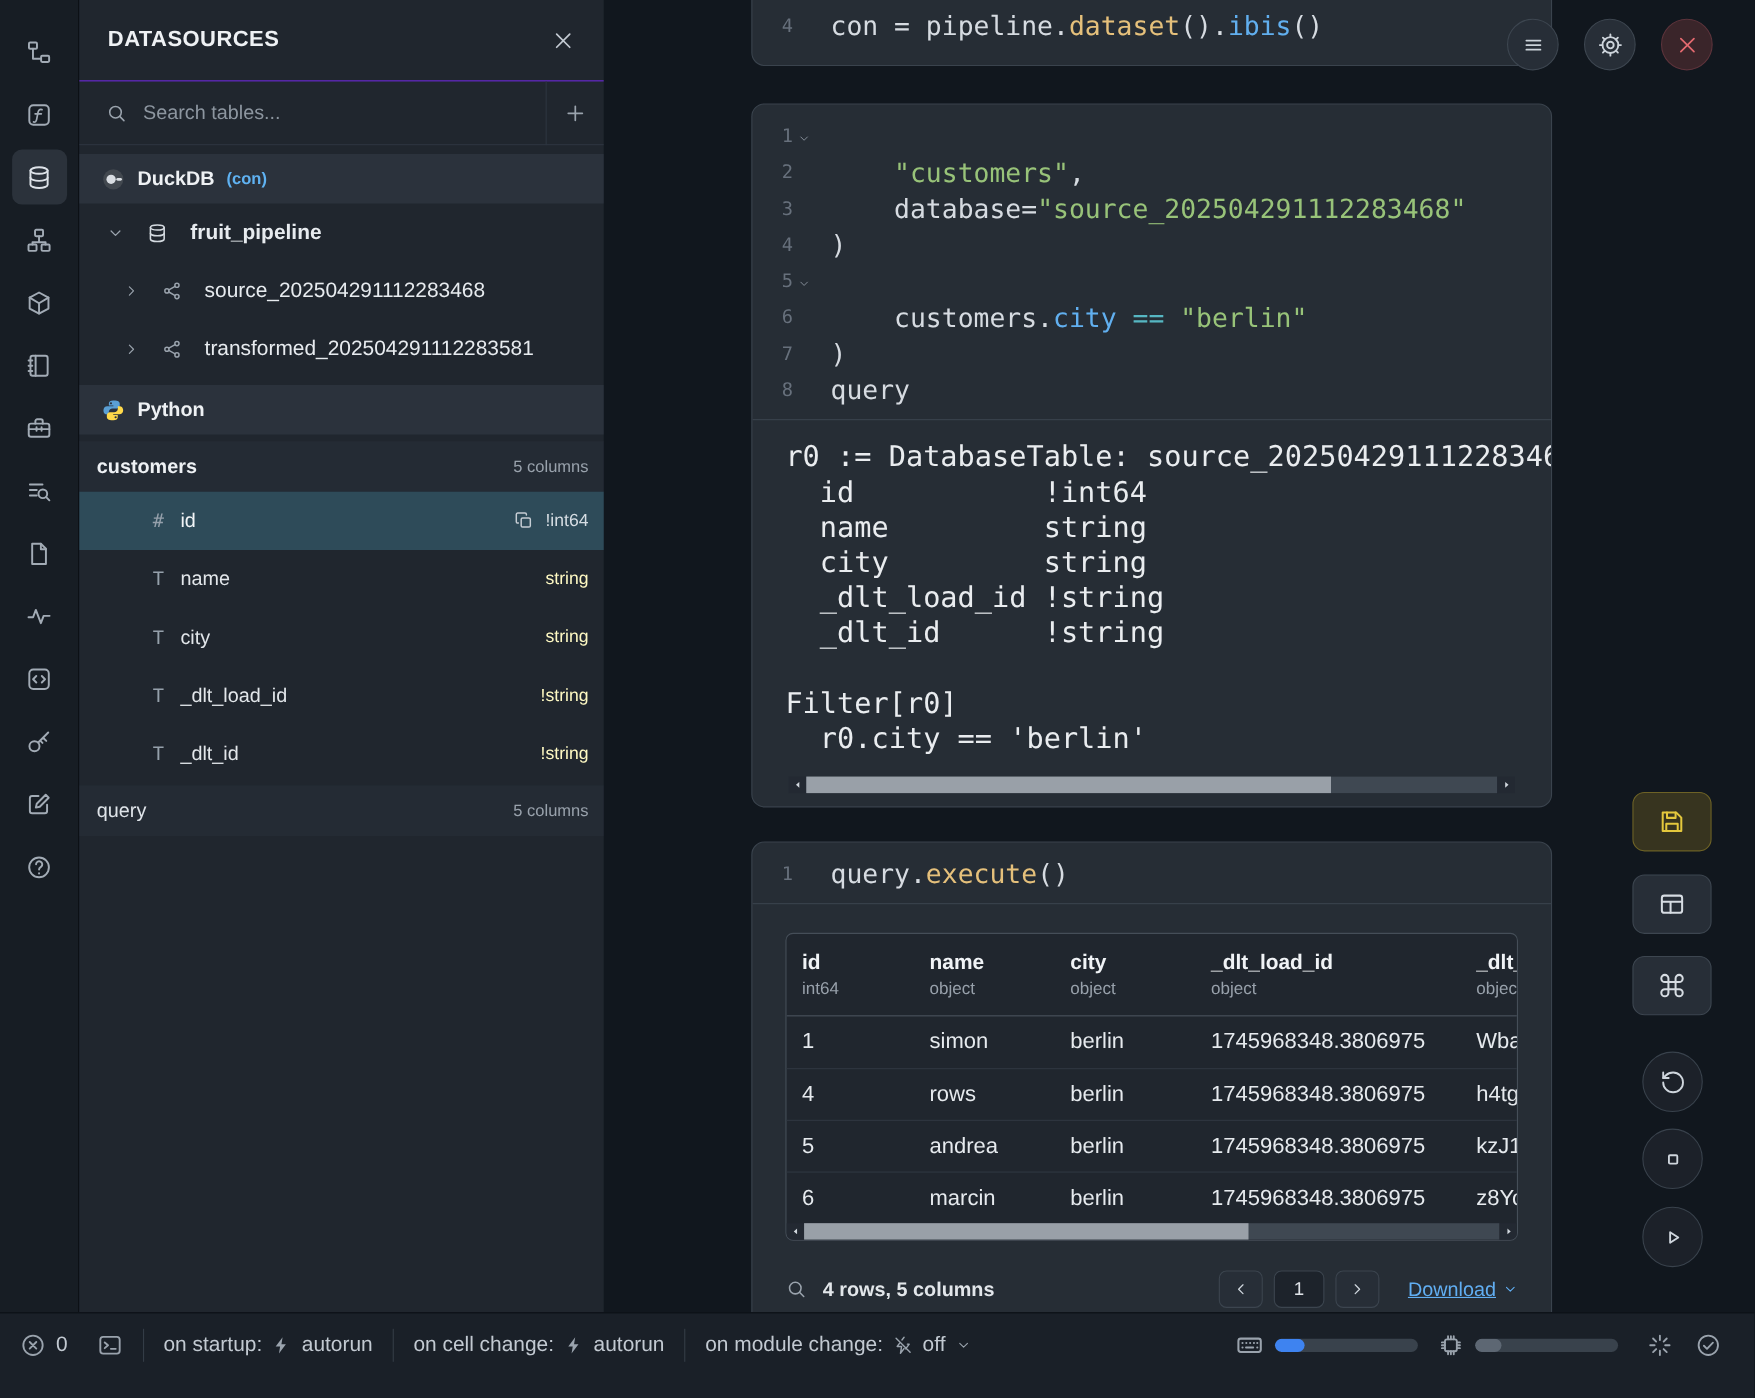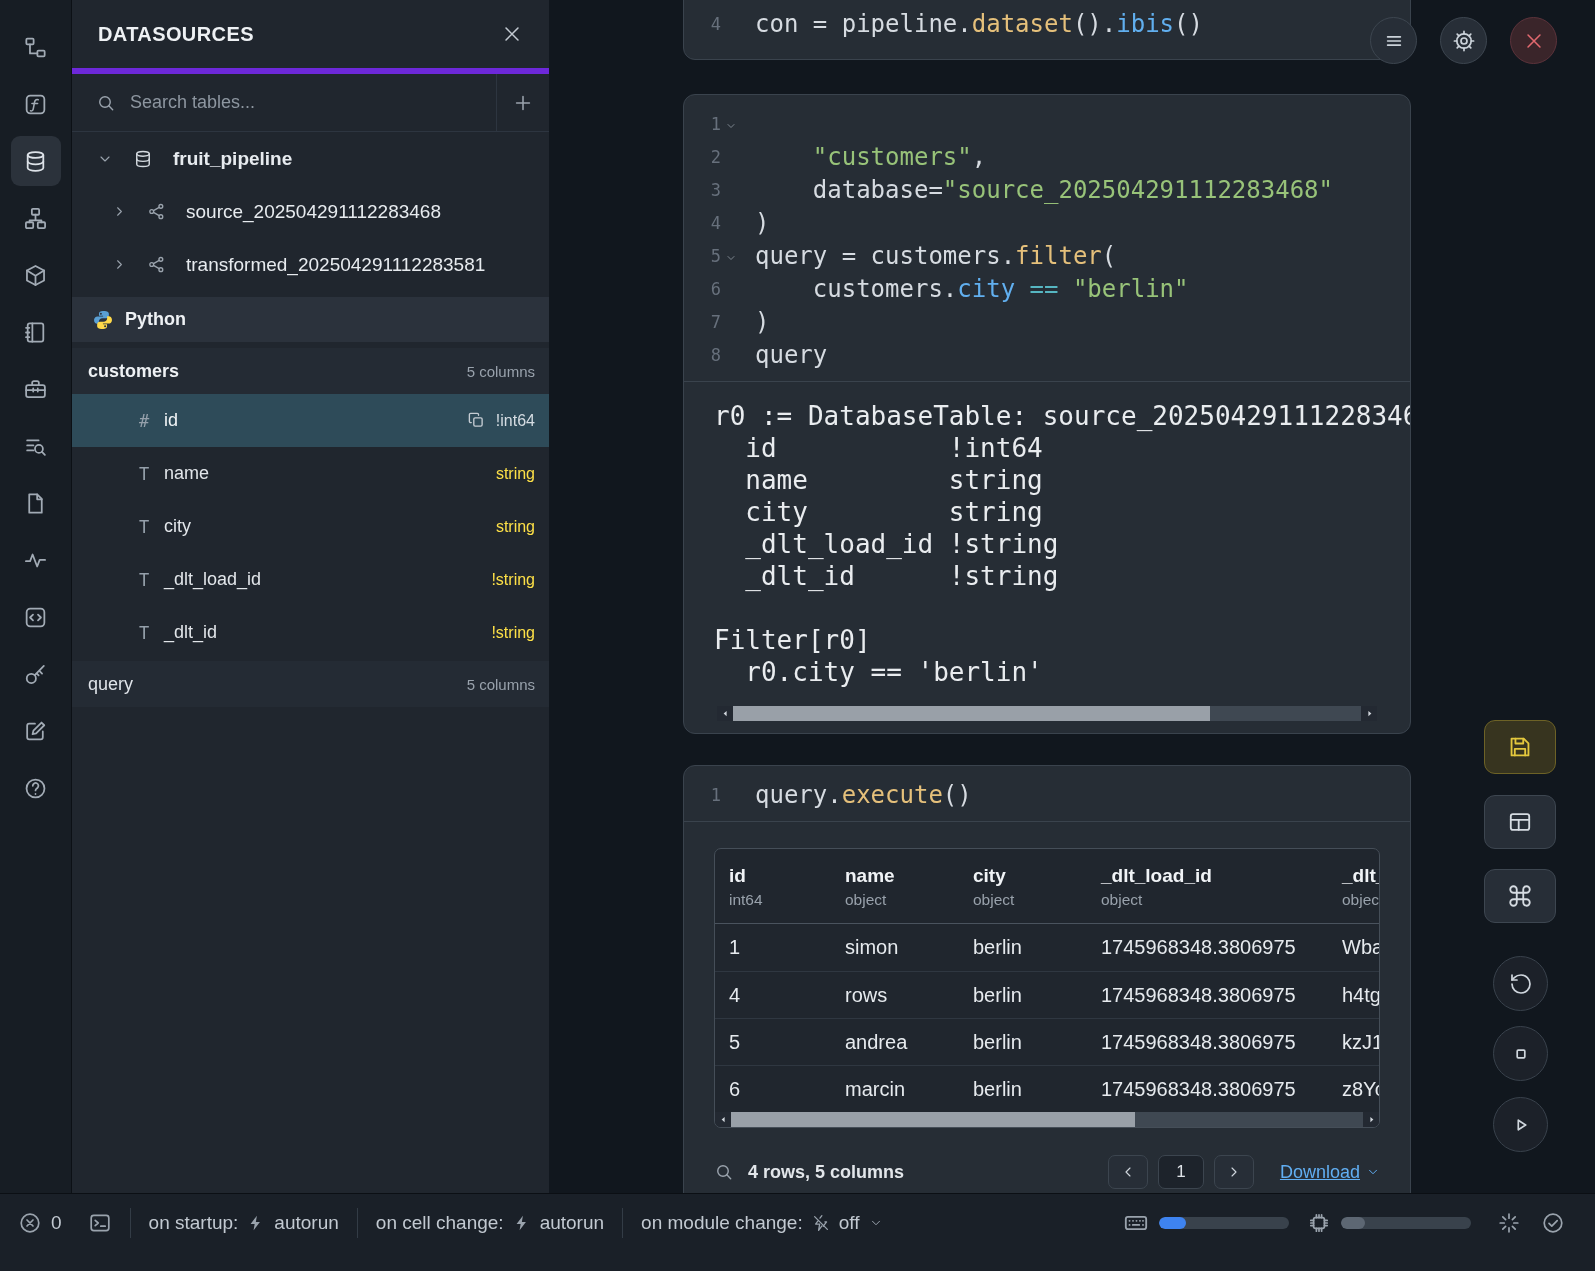--- a/index.html
+++ b/index.html
@@ -11,21 +11,21 @@
 .dim{color:#9aa3ad}
 
 
 .rail{position:absolute;left:0;top:0;bottom:78px;width:72px;background:#171d24;border-right:1px solid #0c1015;display:flex;flex-direction:column;align-items:center;padding-top:22px;gap:7px}
 .rail-btn{width:50px;height:50px;border-radius:9px;display:flex;align-items:center;justify-content:center;color:#a2abb5;cursor:pointer}
 .rail-btn .icon{width:25px;height:25px}
 .rail-btn.active{background:#2b323b;color:#dde2e8}
 
 
 .panel{position:absolute;left:72px;top:0;bottom:78px;width:477px;background:#20262e;color:#dfe4e9;overflow:hidden}
-.panel-header{height:74px;display:flex;align-items:center;justify-content:space-between;padding:0 26px;border-bottom:6px solid #6d28d9}
+.panel-header{height:74px;display:flex;align-items:center;justify-content:space-between;padding:0 26px;border-bottom:1px solid #6d28d9}
 .panel-header h1{font-size:20px;font-weight:bold;letter-spacing:.4px;color:#eef1f4}
 .pclose{color:#c3cad2;cursor:pointer}
 .search-row{height:58px;display:flex;align-items:center;border-bottom:1px solid #2d3540}
 .search-row>.icon{margin:0 14px 0 24px}
 .search-input{flex:1;background:transparent;border:none;outline:none;color:#ec4899;font-size:18px;font-family:inherit}
 .search-input::placeholder{color:#8d96a0}
 .add-btn{width:53px;height:58px;display:flex;align-items:center;justify-content:center;border-left:1px solid #2d3540;cursor:pointer}
 .engine-row{height:45px;background:#2b323c;display:flex;align-items:center;gap:11px;padding:0 20px;cursor:pointer}
 .engine-row.duck{margin-top:8px}
 .engine-row.py{margin-top:6px}
@@ -36,21 +36,21 @@
 .tree-row.db .lbl{font-weight:bold}
 .tree-row.child{padding-left:40px}
 .table-row{height:46px;background:#242b34;display:flex;align-items:center;justify-content:space-between;padding:0 14px 0 16px;margin-top:6px;cursor:pointer}
 .table-row.plain{margin-top:2px}
 .table-row .tname{font-size:18px;color:#eef1f4;font-weight:bold}
 .table-row.plain .tname{font-weight:normal;color:#dfe4e9}
 .table-row .tmeta{font-size:15px;color:#99a2ac}
 .col-row{height:53px;display:flex;align-items:center;padding:0 14px 0 62px;font-size:18px;cursor:pointer}
 .col-type-icon{width:20px;color:#95a0ab;font-family:"DejaVu Sans Mono",monospace;font-size:17px;text-align:center;flex:none}
 .col-name{margin-left:10px;color:#e2e6ea;flex:1}
-.col-dtype{color:#fde047;font-size:16px}
+.col-dtype{color:#fef9c3;font-size:16px}
 .col-row.selected{background:#2e4b59}
 .col-row.selected .col-name{color:#f2f5f7}
 .col-row.selected .col-dtype{color:#d6dde3}
 .col-row .copy{width:19px;height:19px;color:#c6cdd4;margin-right:10px}
 
 
 .main{position:absolute;left:549px;right:0;top:0;bottom:78px;background:#11171e;overflow:hidden}
 .cell{position:absolute;left:134px;width:728px;background:#262d35;border:1px solid #3a434d;border-radius:12px;overflow:hidden}
 .cell.partial{top:-18px;height:78px}
 .cell.cell1{top:94px}
@@ -261,20 +261,31 @@
         </span>
       <input class="search-input" placeholder="Search tables..." style="">
       <div class="add-btn">
           <span class="icon i22 dim">
             <svg viewBox="0 0 24 24" fill="none" stroke="currentColor" stroke-width="1.7" stroke-linecap="round" stroke-linejoin="round">
               <path d="M12 5v14M5 12h14"></path>
             </svg>
           </span>
         </div>
     </div>
+    <div class="engine-row duck">
+      <span class="icon i22">
+          <svg viewBox="0 0 24 24">
+            <circle cx="12" cy="12" r="10" fill="#42484f"></circle>
+            <circle cx="9.8" cy="12" r="4.6" fill="#d9dde2"></circle>
+            <rect x="15" y="10.6" width="5.6" height="2.8" rx="1.4" fill="#d9dde2"></rect>
+          </svg>
+        </span>
+      <span class="engine-name">DuckDB</span>
+      <span class="engine-conn">(con)</span>
+    </div>
     <div class="tree-row db">
       <span class="icon i16 dim">
           <svg viewBox="0 0 24 24" fill="none" stroke="currentColor" stroke-width="1.7" stroke-linecap="round" stroke-linejoin="round">
             <path d="M6 9l6 6 6-6"></path>
           </svg>
         </span>
       <span class="icon i20" style="color:#d4dae0">
           <svg viewBox="0 0 24 24" fill="none" stroke="currentColor" stroke-width="1.7" stroke-linecap="round" stroke-linejoin="round">
             <ellipse cx="12" cy="5.8" rx="7.5" ry="2.8"></ellipse>
             <path d="M4.5 5.8v12.4c0 1.5 3.4 2.8 7.5 2.8s7.5-1.3 7.5-2.8V5.8"></path>
@@ -432,21 +443,20 @@
           </div>
           <div class="code-line">
             <span class="ln">5</span>
             <span class="fold">
               <span class="icon" style="width:12px;height:12px">
                 <svg viewBox="0 0 24 24" fill="none" stroke="currentColor" stroke-width="1.7" stroke-linecap="round" stroke-linejoin="round">
                   <path d="M6 9l6 6 6-6"></path>
                 </svg>
               </span>
             </span>
-            <span class="code-text"><span class="tk-p">query = customers.</span><span class="tk-fn">filter</span><span class="tk-p">(</span></span>
           </div>
           <div class="code-line">
             <span class="ln">6</span>
             <span class="fold"></span>
             <span class="code-text"><span class="tk-p">    customers.</span><span class="tk-blue">city</span><span class="tk-p"> </span><span class="tk-op">==</span><span class="tk-p"> </span><span class="tk-str">"berlin"</span></span>
           </div>
           <div class="code-line">
             <span class="ln">7</span>
             <span class="fold"></span>
             <span class="code-text"><span class="tk-p">)</span></span>

